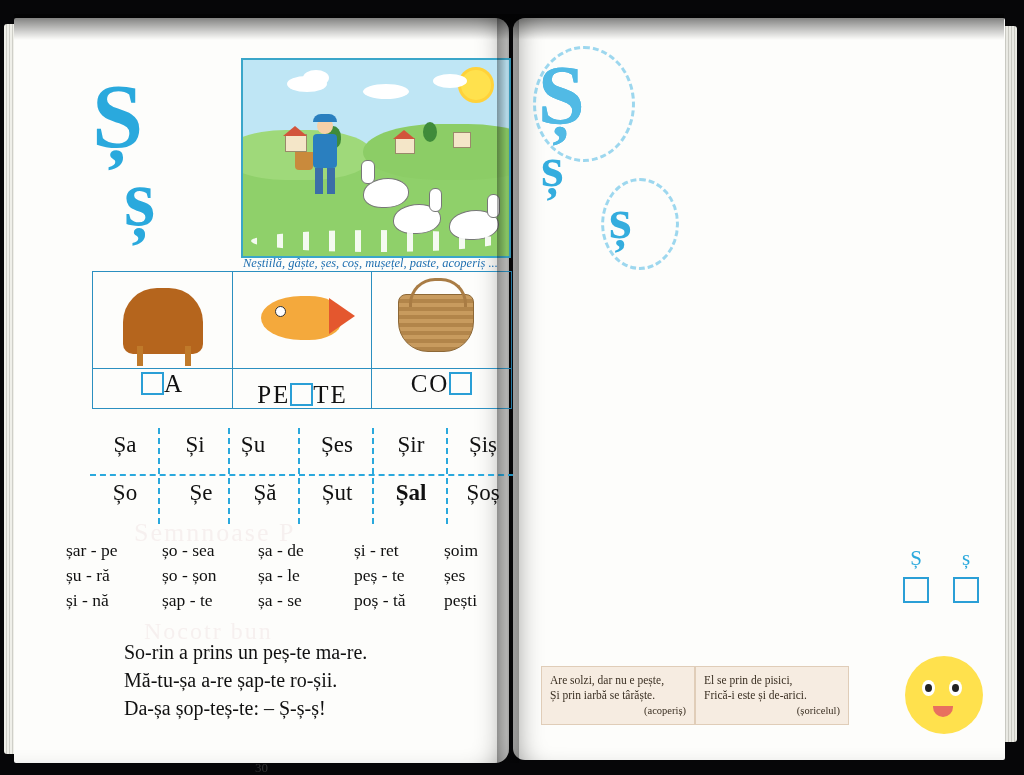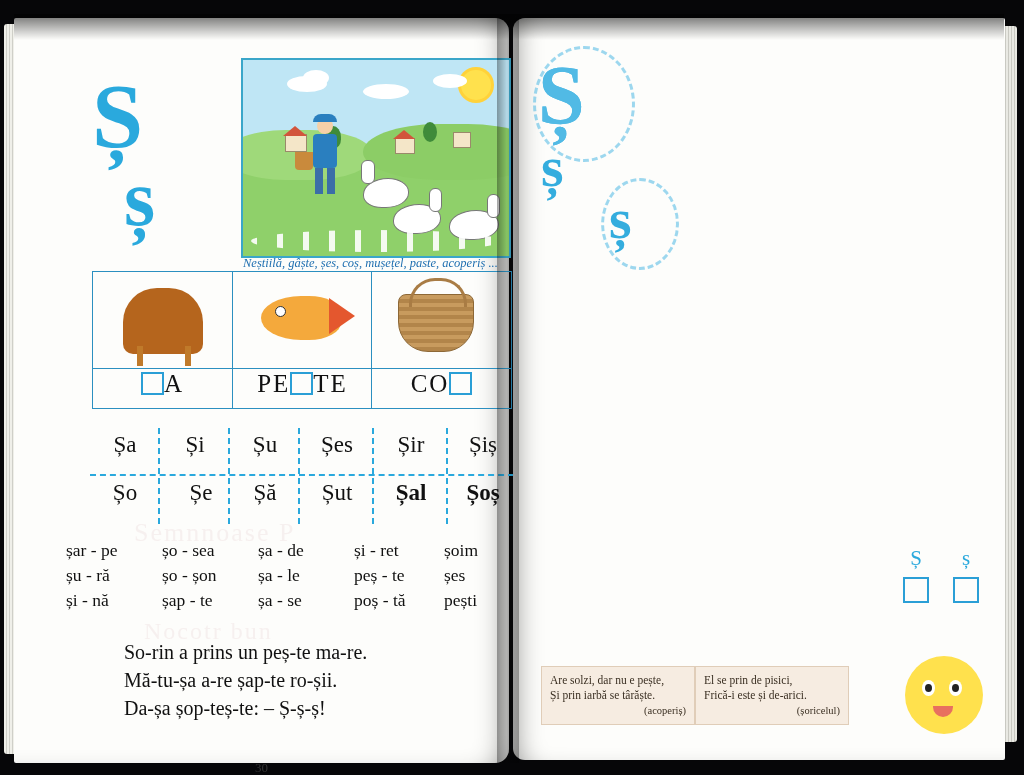--- a/index.html
+++ b/index.html
@@ -128,44 +128,44 @@
         <div style="position:absolute;left:92px;top:74px;width:6px;height:20px;background:#c07a2a;"></div>
 
         <div style="position:absolute;left:168px;top:24px;width:80px;height:44px;background:#f4a93c;border-radius:50% 40% 40% 50%;"></div>
         <div style="position:absolute;left:236px;top:26px;width:0;height:0;border-top:18px solid transparent;border-bottom:18px solid transparent;border-left:26px solid #e4572e;"></div>
         <div style="position:absolute;left:182px;top:34px;width:9px;height:9px;background:#fff;border:1px solid #333;border-radius:50%;"></div>
 
         <div style="position:absolute;left:305px;top:22px;width:74px;height:56px;background:repeating-linear-gradient(#c89b5e 0 4px,#b2854a 4px 8px);border-radius:8px 8px 30px 30px;border:1px solid #8d6836;"></div>
         <div style="position:absolute;left:316px;top:6px;width:52px;height:26px;border:3px solid #a97c44;border-bottom:none;border-radius:26px 26px 0 0;"></div>
 
         <div class="cellword" style="left:0;"><span class="box"></span>A</div>
-        <div class="cellword" style="left:140px;">PE<span class="box"></span>TE</div>
+        <div class="cellword" style="left:140px;margin-top:11px;">PE<span class="box"></span>TE</div>
         <div class="cellword" style="left:279px;">CO<span class="box"></span></div>
       </div>
 
       <div class="syltab">
         <div class="v" style="left:68px;"></div>
         <div class="v" style="left:138px;"></div>
         <div class="v" style="left:208px;"></div>
         <div class="v" style="left:282px;"></div>
         <div class="v" style="left:356px;"></div>
         <div class="h"></div>
         <div class="syl" style="left:0;top:6px;">Șa</div>
         <div class="syl" style="left:70px;top:6px;">Și</div>
-        <div class="syl" style="left:140px;top:6px;">Șu</div>
+        <div class="syl" style="left:128px;top:6px;">Șu</div>
         <div class="syl" style="left:212px;top:6px;">Șes</div>
         <div class="syl" style="left:286px;top:6px;">Șir</div>
         <div class="syl" style="left:358px;top:6px;">Șiș</div>
 
         <div class="syl" style="left:0;top:54px;">Șo</div>
         <div class="syl" style="left:76px;top:54px;">Șe</div>
         <div class="syl" style="left:140px;top:54px;">Șă</div>
         <div class="syl" style="left:212px;top:54px;">Șut</div>
         <div class="syl" style="left:286px;top:54px;font-weight:bold;">Șal</div>
-        <div class="syl" style="left:358px;top:54px;font-weight:bold;">Șoș</div>
+        <div class="syl" style="left:358px;top:54px;">Șoș</div>
       </div>
 
       <div class="cols">
         <div class="c" style="left:0;">
           <div>șar - pe</div>
           <div>șu - ră</div>
           <div>și - nă</div>
         </div>
         <div class="c" style="left:96px;">
           <div>șo - sea</div>

